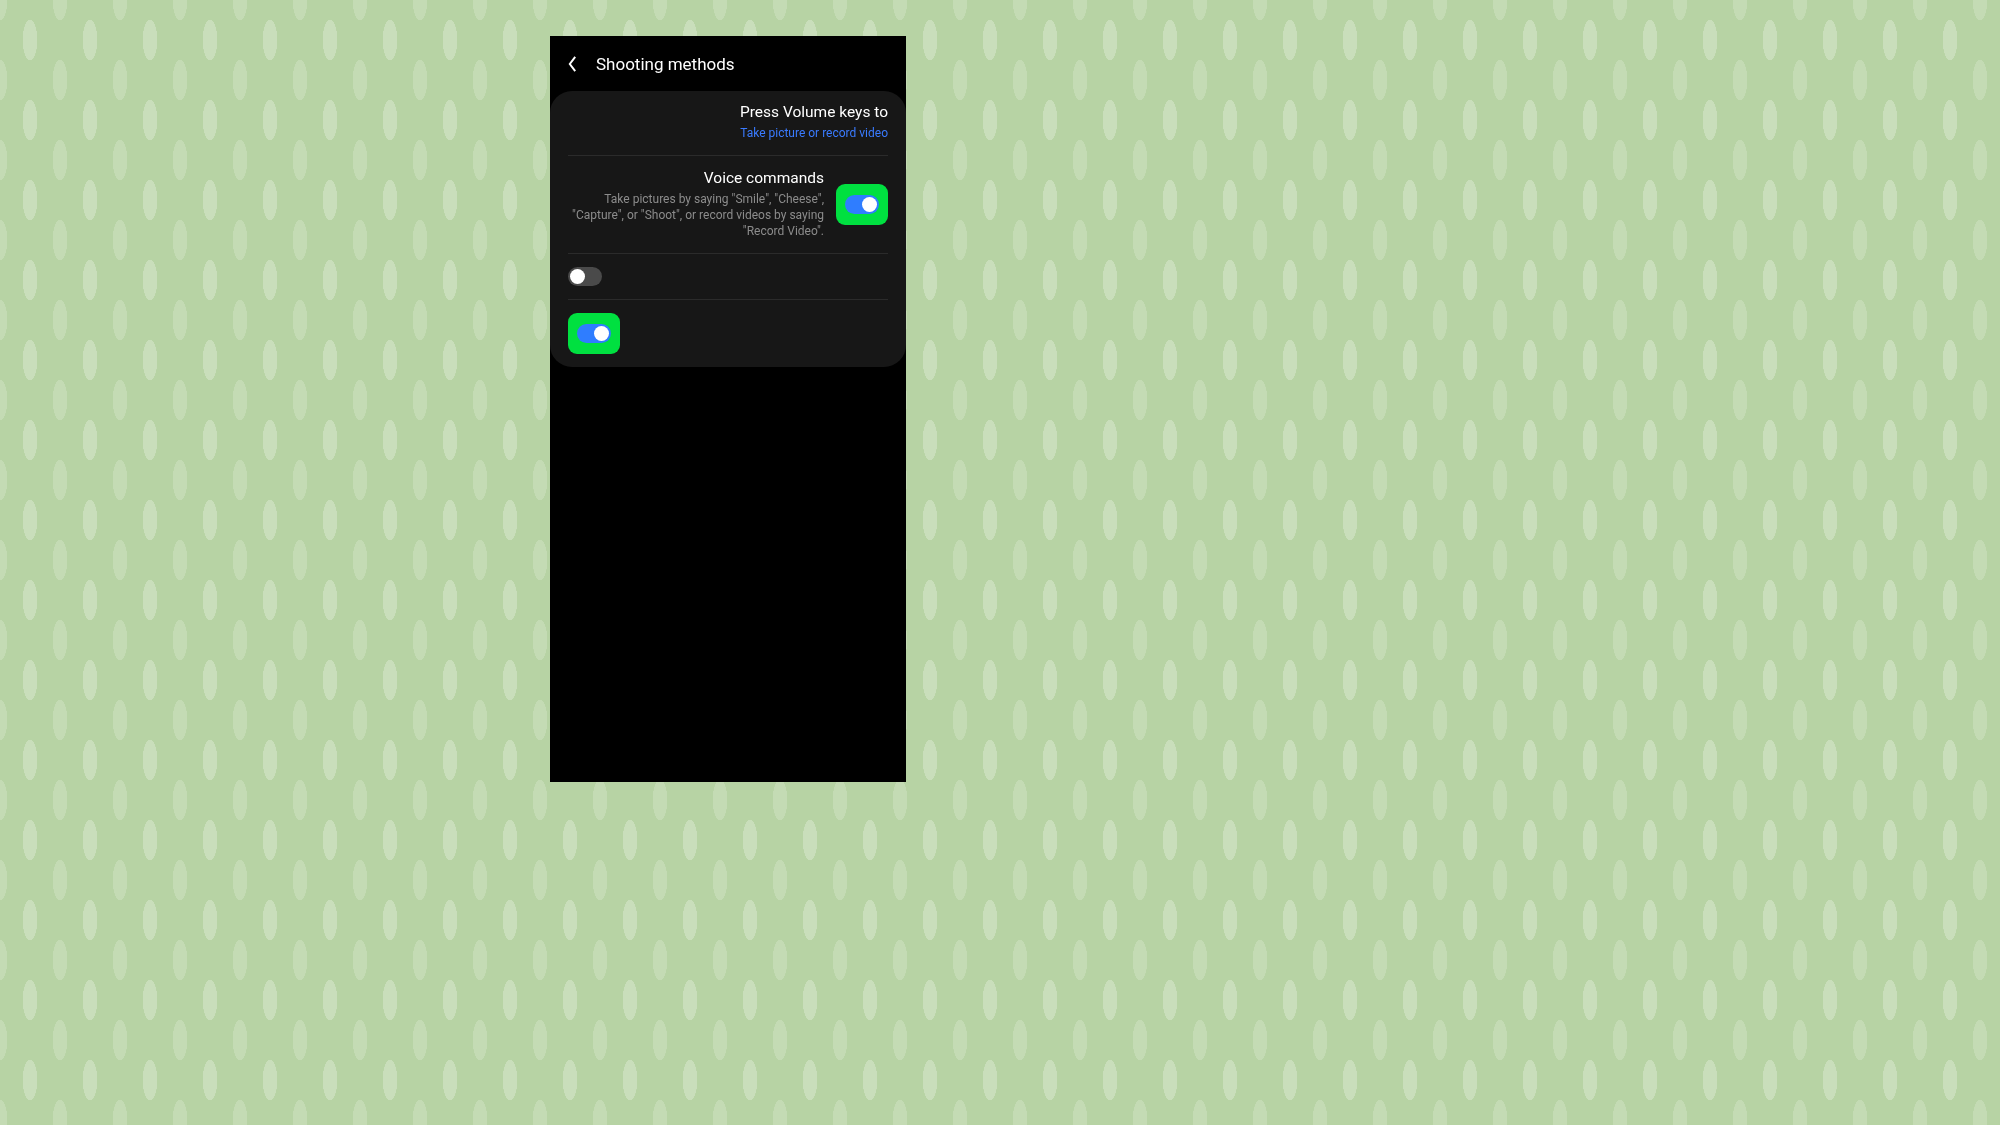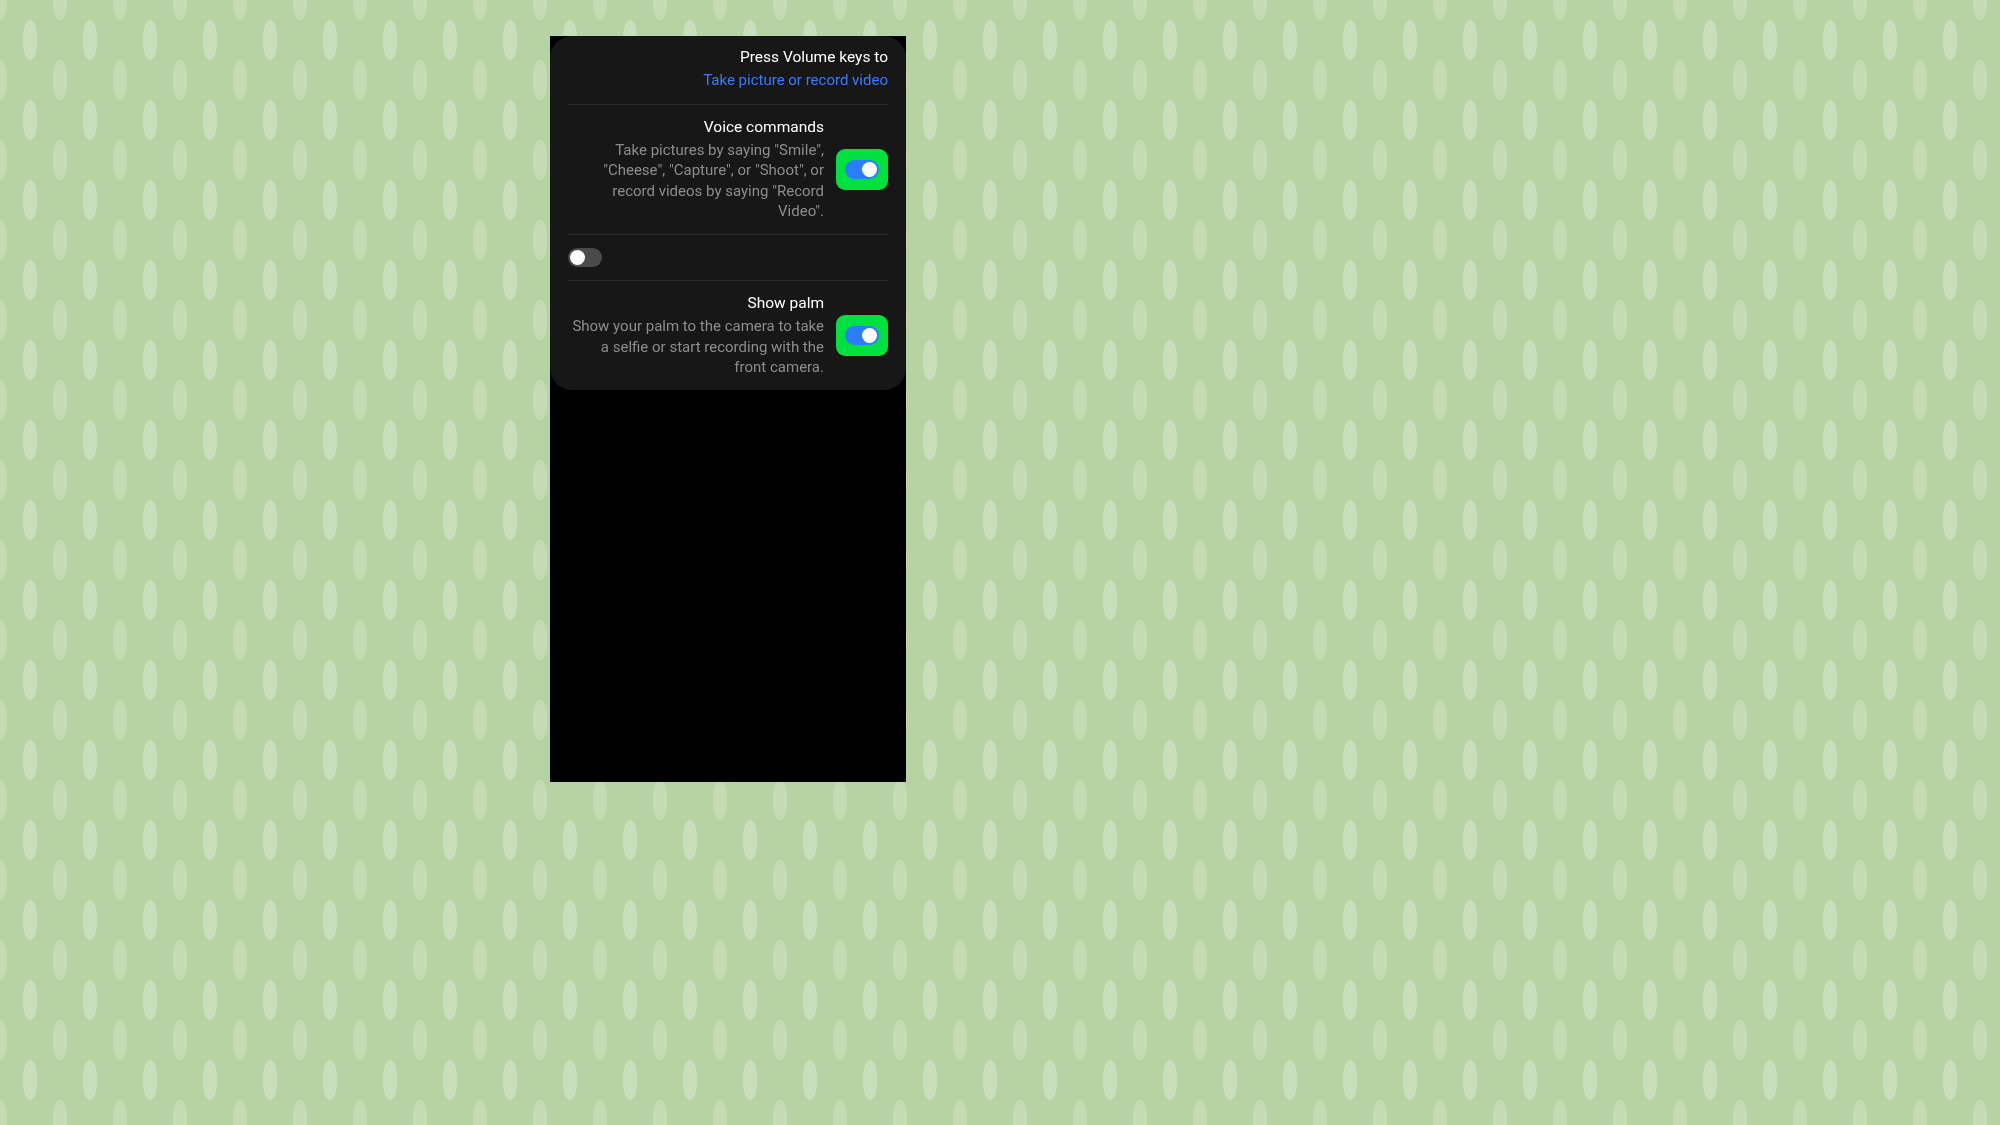--- a/index.html
+++ b/index.html
@@ -55,21 +55,21 @@
     position:absolute;left:18px;right:18px;top:0;height:1px;
     background:#2b2b2b;
   }
   .row .txt{flex:1;min-width:0;}
   .lbl{
     font-size:15.5px;
     color:#fff;
     line-height:1.25;
   }
   .sub{
-    font-size:15px;
+    font-size:12px;
     line-height:1.35;
     margin-top:3px;
   }
   .sub-link{color:#3a7bff;}
   .sub-muted{color:#8c8c8c;}
   
   .toggle{
     width:34px;height:19px;border-radius:11px;position:relative;flex:0 0 auto;
   }
   .toggle .knob{
@@ -89,20 +89,28 @@
   }
   .tight-top{padding-top:12px;}
 </style>
 </head>
 <body>
 
 <div class="bg"></div>
 
 <div class="phone">
 
+  <div class="header">
+    <div class="back-chev">
+      <svg viewBox="0 0 12 20">
+          <polyline points="9,2 3,10 9,18"></polyline>
+        </svg>
+    </div>
+    <div class="title">Shooting methods</div>
+  </div>
 
   <div class="card">
 
     <div class="row tight-top">
       <div class="txt">
         <div class="lbl">Press Volume keys to</div>
         <div class="sub sub-link">Take picture or record video</div>
       </div>
     </div>
 
@@ -118,24 +126,20 @@
       </div>
     </div>
 
     <div class="row">
       <div class="toggle off">
           <div class="knob"></div>
         </div>
     </div>
 
     <div class="row">
-      <div class="txt">
-        <div class="lbl">Show palm</div>
-        <div class="sub sub-muted">Show your palm to the camera to take a selfie or start recording with the front camera.</div>
-      </div>
       <div class="hilite">
         <div class="toggle on">
             <div class="knob"></div>
           </div>
       </div>
     </div>
 
   </div>
 </div>
 

